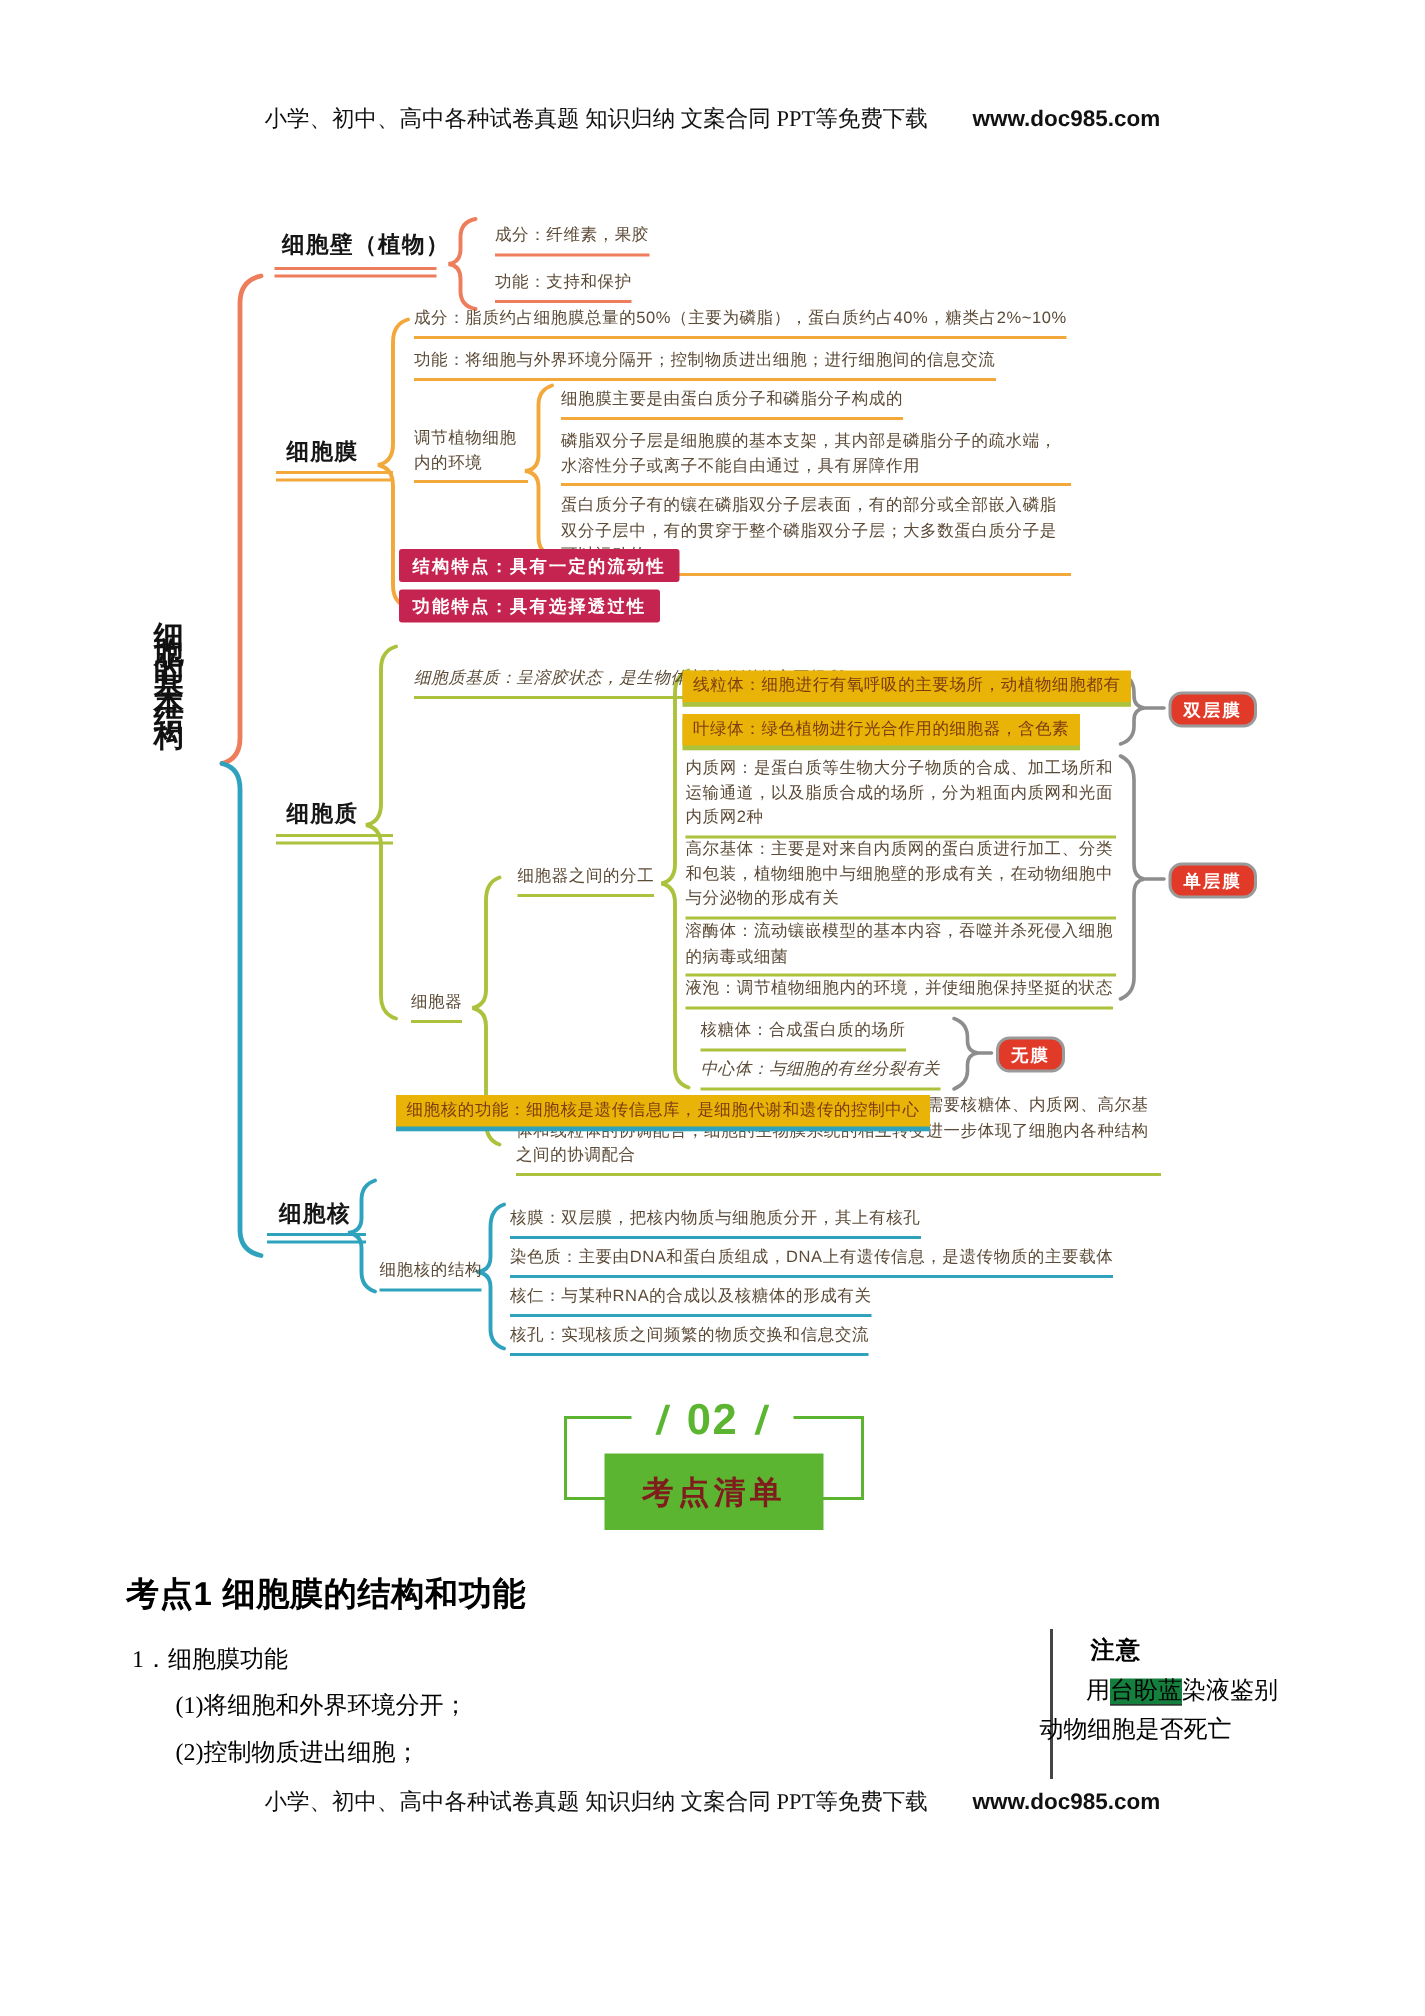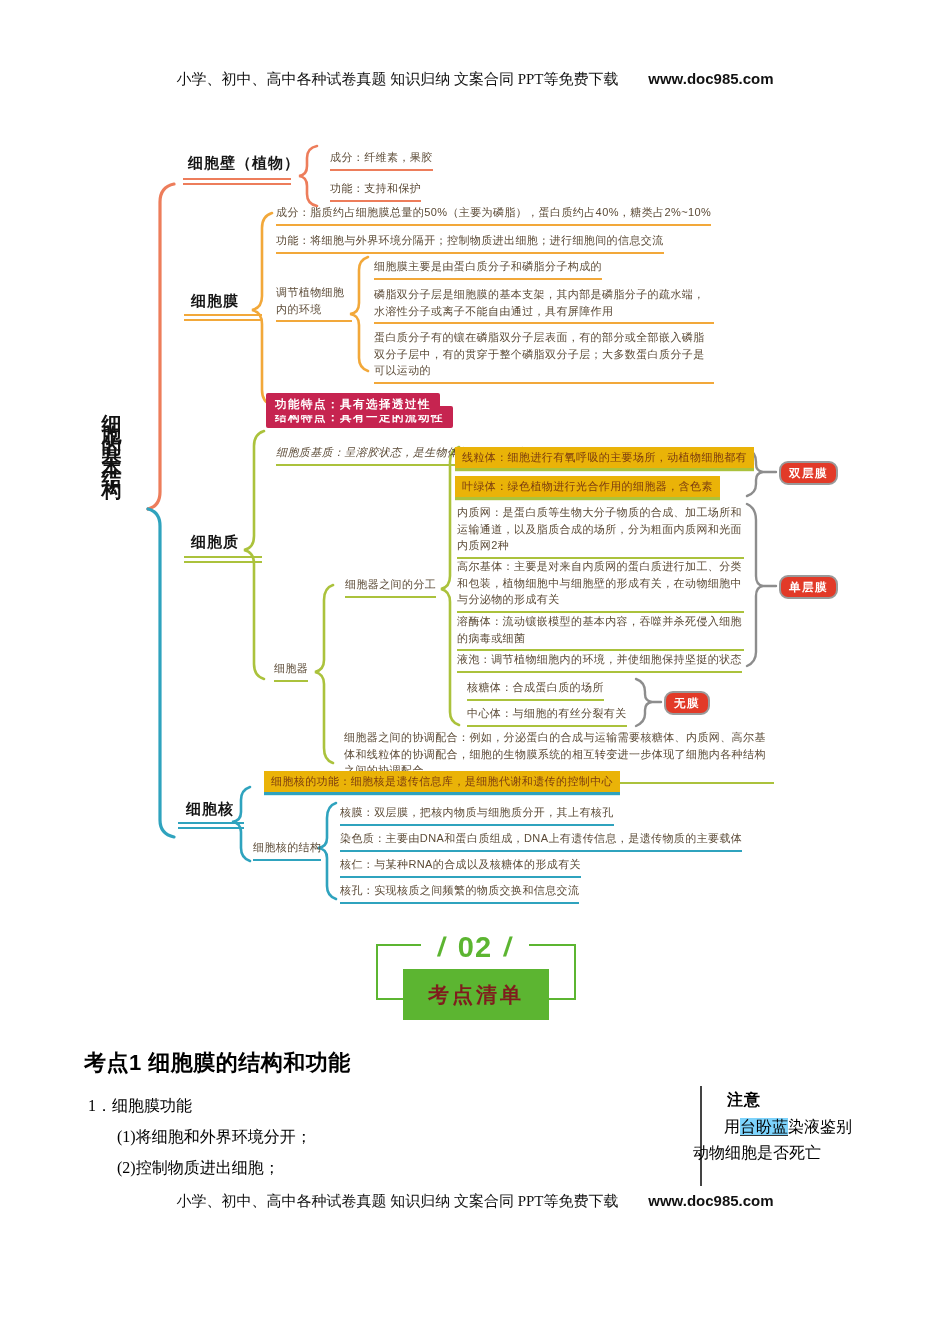--- a/index.html
+++ b/index.html
@@ -41,21 +41,21 @@
   .marker-number .num{font-size:29px;letter-spacing:1px;}
   .marker-number .slash{font-size:27px;transform:skewX(-8deg);}
   .marker-title{position:absolute;background:#5CB531;color:#7f1d1d;font-weight:bold;font-size:21px;
     letter-spacing:3px;display:flex;align-items:center;justify-content:center;}
   
   .doc{position:absolute;font-family:"Liberation Serif",serif;font-size:16px;color:#000;}
   .h1{position:absolute;font-weight:bold;font-size:22px;color:#000;letter-spacing:.5px;
     font-family:"Liberation Sans",sans-serif;}
   .note-title{position:absolute;font-weight:bold;font-size:16px;color:#000;
     font-family:"Liberation Sans",sans-serif;letter-spacing:1px;}
-  .hl{background:#7dd3fc;border-bottom:1px solid #333;text-align:center;}
+  .hl{background:#15803d;border-bottom:1px solid #333;text-align:center;}
   .vdivider{position:absolute;width:1.6px;background:#444;}
   svg.connectors{position:absolute;left:0;top:0;}
   svg .salmon{stroke:#ED7D5B;} svg .orange{stroke:#F2A83A;}
   svg .green{stroke:#ABC23C;} svg .teal{stroke:#2FA3BE;} svg .gray{stroke:#8d8d8d;}
   svg path{fill:none;stroke-linecap:round;}
 </style>
 </head>
 <body>
 
 <div class="pagebar" style="top:70px;">
@@ -97,44 +97,44 @@
 <div class="mi" style="left:330px;top:180px;"><span class="ul ul-salmon">功能：支持和保护</span></div>
 
 <div class="branch-label" style="left:191px;top:292px;">细胞膜</div>
 <div class="dbl dbl-orange" style="left:184px;top:314px;width:78px;"></div>
 <div class="mi" style="left:276px;top:204px;"><span class="ul ul-orange">成分：脂质约占细胞膜总量的50%（主要为磷脂），蛋白质约占40%，糖类占2%~10%</span></div>
 <div class="mi" style="left:276px;top:232px;"><span class="ul ul-orange">功能：将细胞与外界环境分隔开；控制物质进出细胞；进行细胞间的信息交流</span></div>
 <div class="mi ul ul-orange" style="left:276px;top:284px;width:76px;">调节植物细胞内的环境</div>
 <div class="mi" style="left:374px;top:258px;"><span class="ul ul-orange">细胞膜主要是由蛋白质分子和磷脂分子构成的</span></div>
 <div class="mi ul ul-orange" style="left:374px;top:286px;width:340px;">磷脂双分子层是细胞膜的基本支架，其内部是磷脂分子的疏水端，水溶性分子或离子不能自由通过，具有屏障作用</div>
 <div class="mi ul ul-orange" style="left:374px;top:329px;width:340px;">蛋白质分子有的镶在磷脂双分子层表面，有的部分或全部嵌入磷脂双分子层中，有的贯穿于整个磷脂双分子层；大多数蛋白质分子是可以运动的</div>
-<div class="rbox" style="left:266px;top:366px;margin-top:40px;">结构特点：具有一定的流动性</div>
+<div class="rbox" style="left:266px;top:366px;">结构特点：具有一定的流动性</div>
 <div class="rbox" style="left:266px;top:393px;">功能特点：具有选择透过性</div>
 
 <div class="branch-label" style="left:191px;top:533px;">细胞质</div>
 <div class="dbl dbl-green" style="left:184px;top:556px;width:78px;"></div>
 <div class="mi" style="left:276px;top:444px;font-style:italic;"><span class="ul ul-green">细胞质基质：呈溶胶状态，是生物体新陈代谢的主要场所</span></div>
 <div class="mi" style="left:345px;top:576px;"><span class="ul ul-green">细胞器之间的分工</span></div>
 <div class="mi" style="left:274px;top:660px;"><span class="ul ul-green">细胞器</span></div>
 
 <div class="obox sh-green" style="left:455px;top:447px;">线粒体：细胞进行有氧呼吸的主要场所，动植物细胞都有</div>
 <div class="obox sh-green" style="left:455px;top:476px;">叶绿体：绿色植物进行光合作用的细胞器，含色素</div>
 <div class="mi ul ul-green" style="left:457px;top:504px;width:287px;">内质网：是蛋白质等生物大分子物质的合成、加工场所和运输通道，以及脂质合成的场所，分为粗面内质网和光面内质网2种</div>
 <div class="mi ul ul-green" style="left:457px;top:558px;width:287px;">高尔基体：主要是对来自内质网的蛋白质进行加工、分类和包装，植物细胞中与细胞壁的形成有关，在动物细胞中与分泌物的形成有关</div>
 <div class="mi ul ul-green" style="left:457px;top:613px;width:287px;">溶酶体：流动镶嵌模型的基本内容，吞噬并杀死侵入细胞的病毒或细菌</div>
 <div class="mi" style="left:457px;top:651px;"><span class="ul ul-green">液泡：调节植物细胞内的环境，并使细胞保持坚挺的状态</span></div>
 <div class="mi" style="left:467px;top:679px;"><span class="ul ul-green">核糖体：合成蛋白质的场所</span></div>
-<div class="mi" style="left:467px;top:705px;"><span class="ul ul-green">中心体：与细胞的有丝分裂有关</span></div>
+<div class="mi" style="left:467px;top:705px;font-style:italic;"><span class="ul ul-green">中心体：与细胞的有丝分裂有关</span></div>
 <div class="mi ul ul-green" style="left:344px;top:729px;width:430px;">细胞器之间的协调配合：例如，分泌蛋白的合成与运输需要核糖体、内质网、高尔基体和线粒体的协调配合，细胞的生物膜系统的相互转变进一步体现了细胞内各种结构之间的协调配合</div>
 
 <div class="badge" style="left:779px;top:461px;">双层膜</div>
 <div class="badge" style="left:779px;top:575px;">单层膜</div>
 <div class="badge" style="left:664px;top:691px;">无膜</div>
 
-<div class="obox sh-teal" style="left:264px;top:771px;">细胞核的功能：细胞核是遗传信息库，是细胞代谢和遗传的控制中心</div>
+<div class="obox sh-teal" style="left:264px;top:730px;">细胞核的功能：细胞核是遗传信息库，是细胞代谢和遗传的控制中心</div>
 <div class="branch-label" style="left:186px;top:800px;text-align:right;">细胞核</div>
 <div class="dbl dbl-teal" style="left:178px;top:822px;width:66px;"></div>
 <div class="mi" style="left:253px;top:839px;"><span class="ul ul-teal">细胞核的结构</span></div>
 <div class="mi" style="left:340px;top:804px;"><span class="ul ul-teal">核膜：双层膜，把核内物质与细胞质分开，其上有核孔</span></div>
 <div class="mi" style="left:340px;top:830px;"><span class="ul ul-teal">染色质：主要由DNA和蛋白质组成，DNA上有遗传信息，是遗传物质的主要载体</span></div>
 <div class="mi" style="left:340px;top:856px;"><span class="ul ul-teal">核仁：与某种RNA的合成以及核糖体的形成有关</span></div>
 <div class="mi" style="left:340px;top:882px;"><span class="ul ul-teal">核孔：实现核质之间频繁的物质交换和信息交流</span></div>
 
 <div class="marker-outline" style="left:376px;top:944px;width:196px;height:52px;"></div>
 <div class="marker-number" style="left:421px;top:928px;width:108px;height:38px;">

